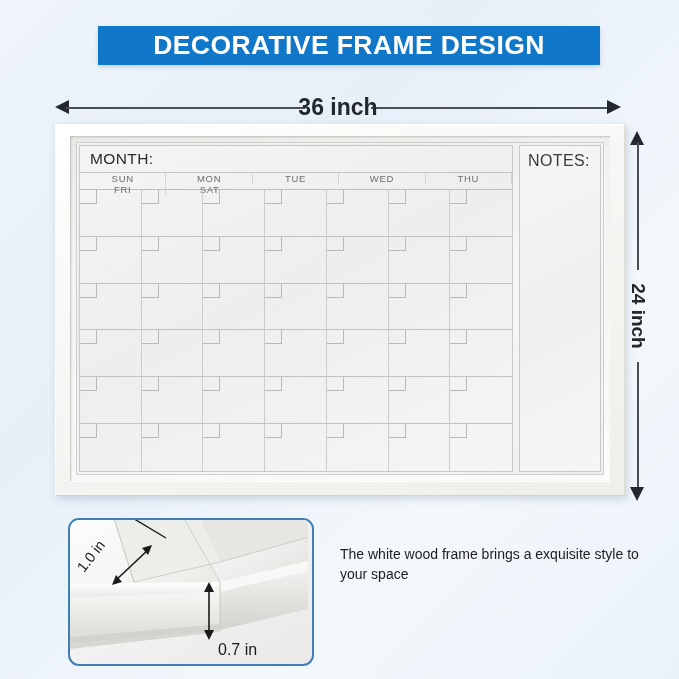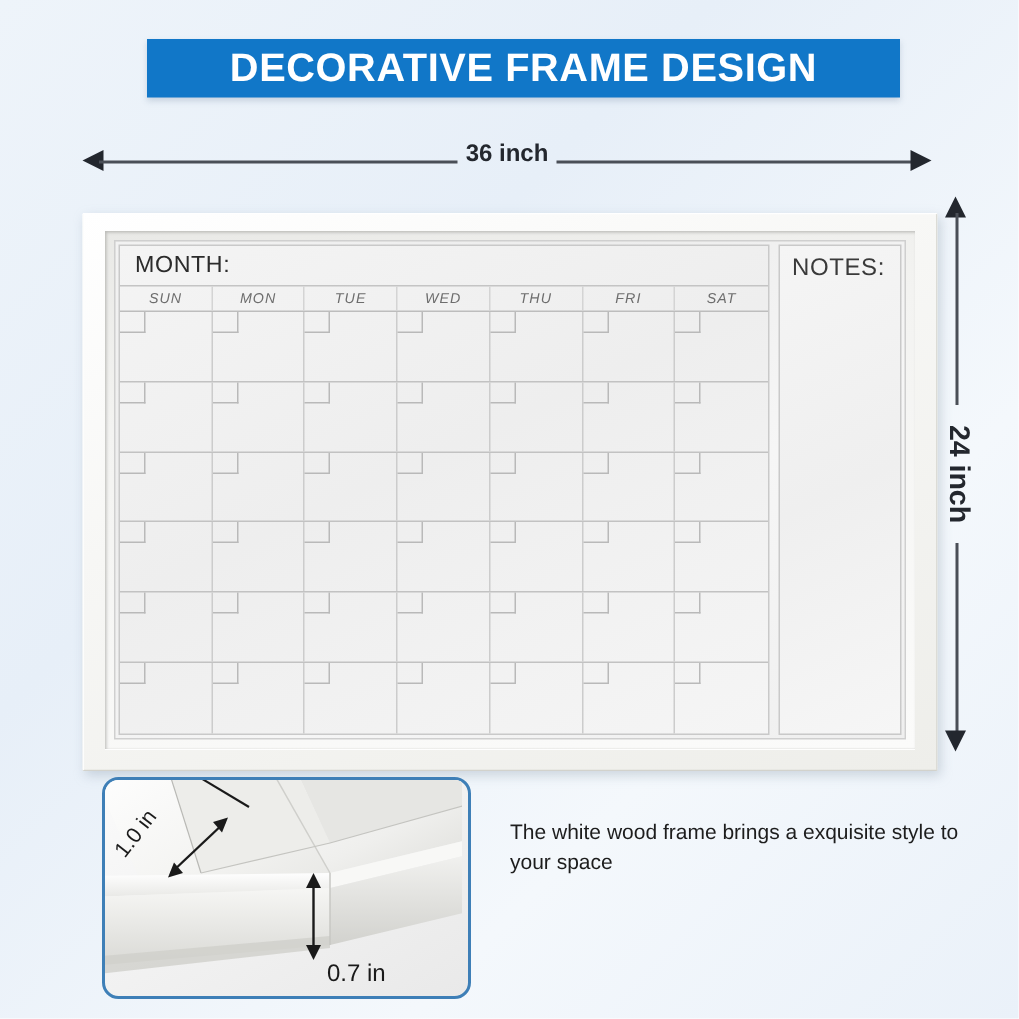--- a/index.html
+++ b/index.html
@@ -58,21 +58,21 @@
     width: 0; height: 0;
     border-top: 7.5px solid transparent;
     border-bottom: 7.5px solid transparent;
   }
   .dim-h .ah.l { left: 0;  border-right: 14px solid #23272e; }
   .dim-h .ah.r { right: 0; border-left: 14px solid #23272e; }
   .dim-h .label {
     position: absolute;
     left: 0; right: 0; top: -3px;
     text-align: center;
-    font-size: 16px;
+    font-size: 23px;
     font-weight: bold;
     color: #23272e;
   }
   .dim-h .label span {
     background: transparent;
     padding: 0 7px;
   }
 
   
   .dim-v {
@@ -107,21 +107,21 @@
     font-size: 19px;
     font-weight: bold;
     color: #23272e;
     white-space: nowrap;
   }
 
   
   .board-wrap {
     position: absolute;
     left: 55px;
-    top: 142px;
+    top: 124px;
     width: 570px;
     height: 372px;
     filter: drop-shadow(2px 3px 4px rgba(120,140,160,0.32));
   }
   .board-frame {
     position: absolute;
     inset: 0;
     background: linear-gradient(160deg, #ffffff 0%, #f7f7f5 40%, #eeeeea 100%);
     border-radius: 1px;
   }
@@ -175,23 +175,22 @@
     box-sizing: border-box;
   }
   .month-bar .month-label {
     font-size: 15.5px;
     color: #2b2b2b;
     letter-spacing: 0.4px;
   }
   .dow-row {
     height: 16px;
     display: grid;
-    grid-template-columns: repeat(7, 1fr);
+    grid-template-columns: repeat(5, 1fr);
     border-bottom: 1px solid #bdbdbd;
-    font-style: italic;
   }
   .dow {
     font-size: 9.5px;
     color: #6d6d6d;
     display: flex;
     align-items: center;
     justify-content: center;
     letter-spacing: 0.7px;
     border-right: 1px solid #d4d4d4;
     box-sizing: border-box;

